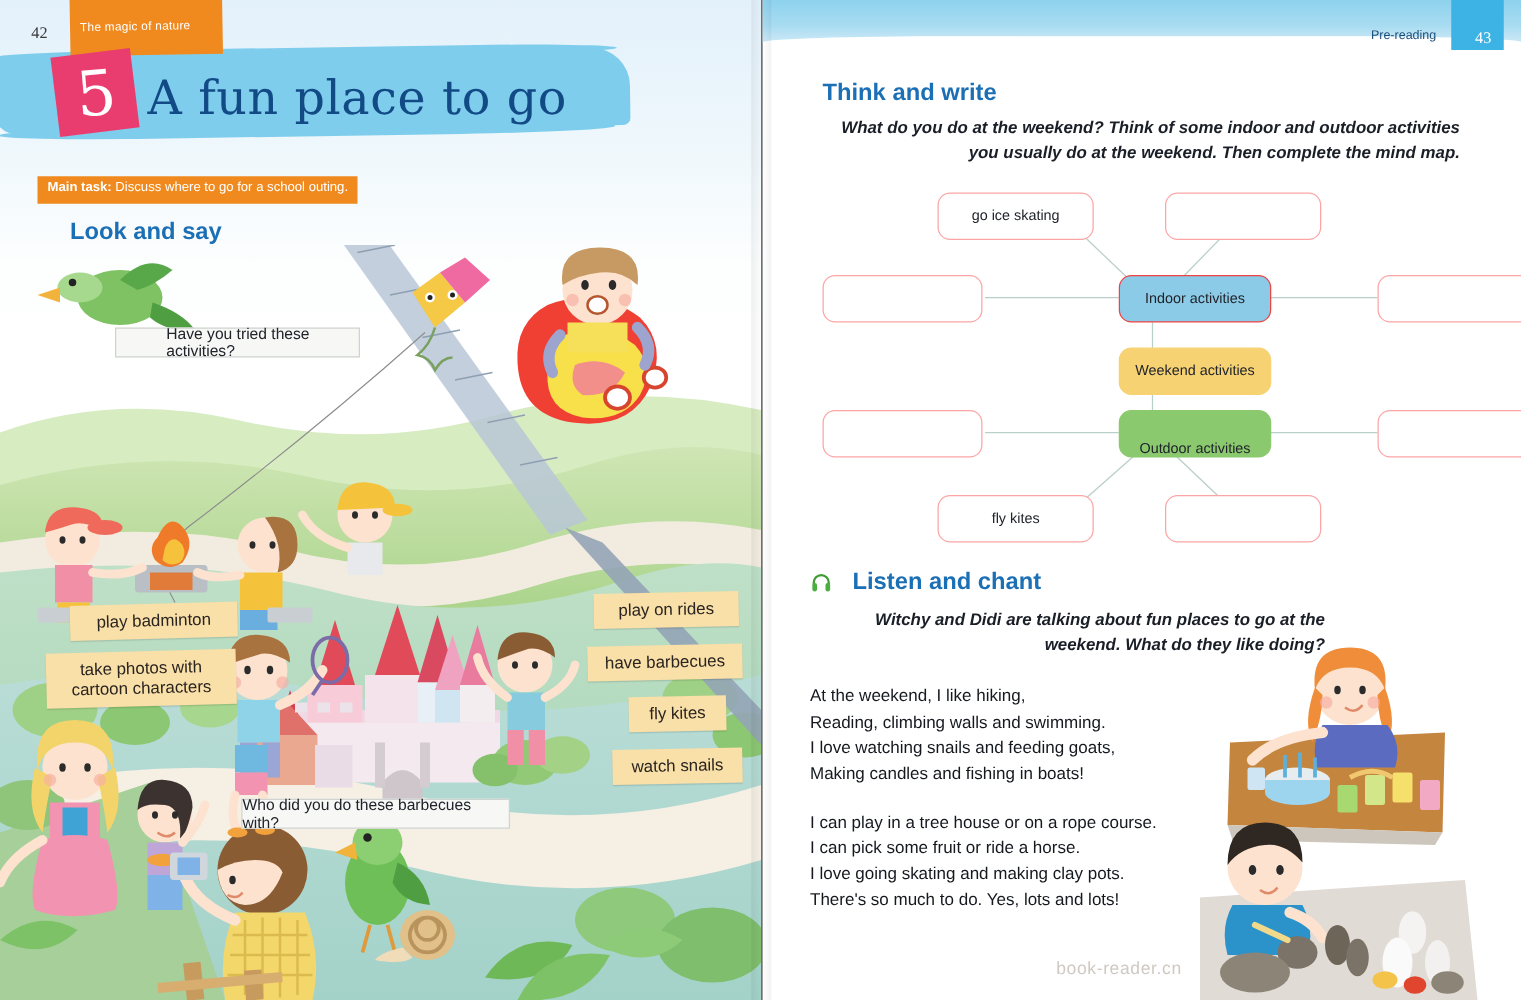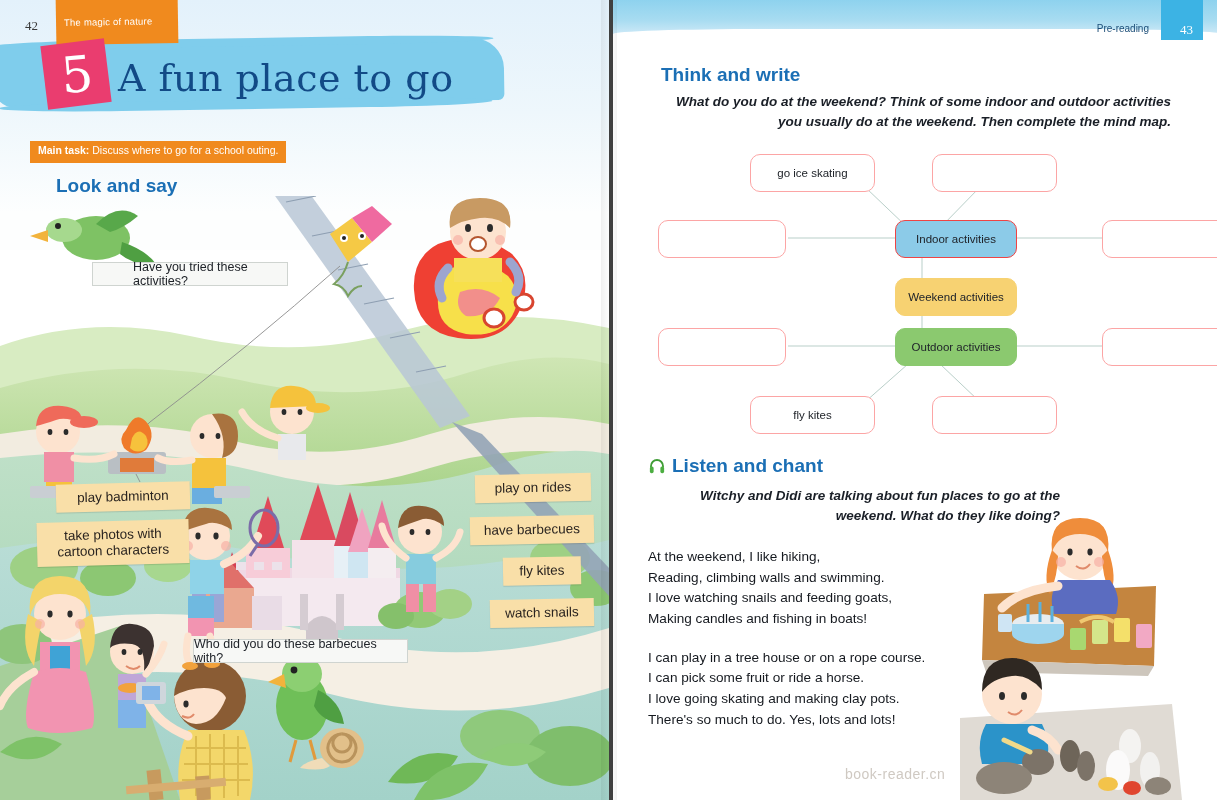--- a/index.html
+++ b/index.html
@@ -82,21 +82,21 @@
     position:absolute; background:#f9dfa8; color:#2a2420;
     font-family:"Liberation Sans", sans-serif; font-size:13.5px;
     display:flex; align-items:center; justify-content:center; z-index:30;
     padding:4px 9px; line-height:1.15; text-align:center;
     box-shadow:0 1px 1px rgba(0,0,0,.12);
   }
 
   
   #right-page {
     position:absolute; left:609px; top:0; width:608px; height:800px;
-    background:#fff; overflow:hidden; border-left:4px solid #404040;
+    background:#fff; overflow:hidden; border-left:1px solid #404040;
   }
   .rp-band {
     position:absolute; left:0; top:0; width:608px; height:34px;
     background:linear-gradient(180deg,#8ed2ee 0%,#a8dcf1 60%,#cde9f7 100%);
   }
   .rp-band:after{
     content:""; position:absolute; left:0; bottom:-5px; width:608px; height:10px;
     background:#fff; border-radius:50%/100%;
   }
   .rp-corner {
@@ -128,21 +128,21 @@
   #mindmap { position:absolute; left:640px; top:140px; width:545px; height:305px; }
   .mm-box {
     position:absolute; border-radius:10px; display:flex;
     align-items:center; justify-content:center;
     font-family:"Liberation Sans", sans-serif; font-size:11.5px;
     color:#20242a; z-index:5;
   }
   .mm-empty { background:#fff; border:1px solid #fca5a5; }
   .mm-indoor { background:#8ccbe8; border:1px solid #ef4444; }
   .mm-weekend{ background:#f7d272; border:1px solid #f7d272; }
-  .mm-outdoor{ background:#8bc96f; border:1px solid #8bc96f; }
+  .mm-outdoor{ background:#8bc96f; border:1px solid #8bc96f;align-items:flex-end; }
   #mm-lines { position:absolute; left:0; top:0; width:545px; height:305px; z-index:1; }
 
   .watermark {
     position:absolute; left:845px; top:766px; font-size:14px; color:#cfc9c2;
     font-family:Liberation Sans, sans-serif; letter-spacing:.5px; z-index:40;
   }
   .gutter-shadow{
     position:absolute; left:601px; top:0; width:16px; height:800px;
     background:linear-gradient(90deg,rgba(0,0,0,.06),rgba(0,0,0,0) 55%,rgba(0,0,0,.05));
     z-index:35; pointer-events:none;
@@ -525,21 +525,21 @@
 
     <div class="mm-box mm-empty" style="left:110px; top:256px; width:125px; height:38px;">
       <span>fly kites</span>
     </div>
     <div class="mm-box mm-empty" style="left:292px; top:256px; width:125px; height:38px;">
       <span></span>
     </div>
   </div>
 
   <div style="position:absolute; left:648px; top:455px; width:420px;">
-    <div style="display:flex; align-items:center; gap:6px;">
+    <div style="display:flex; align-items:center; gap:16px;">
       <span style="display:inline-block; width:18px; height:18px;">
         <svg viewBox="0 0 24 24" width="18" height="18">
           <path d="M4 14 v-2 a8 8 0 0 1 16 0 v2" fill="none" stroke="#3f9c35" stroke-width="2.4"></path>
           <rect x="2.5" y="12.5" width="5" height="9" rx="2.2" fill="#4cae41"></rect>
           <rect x="16.5" y="12.5" width="5" height="9" rx="2.2" fill="#4cae41"></rect>
         </svg>
       </span>
       <span class="h-blue">Listen and chant</span>
     </div>
 

